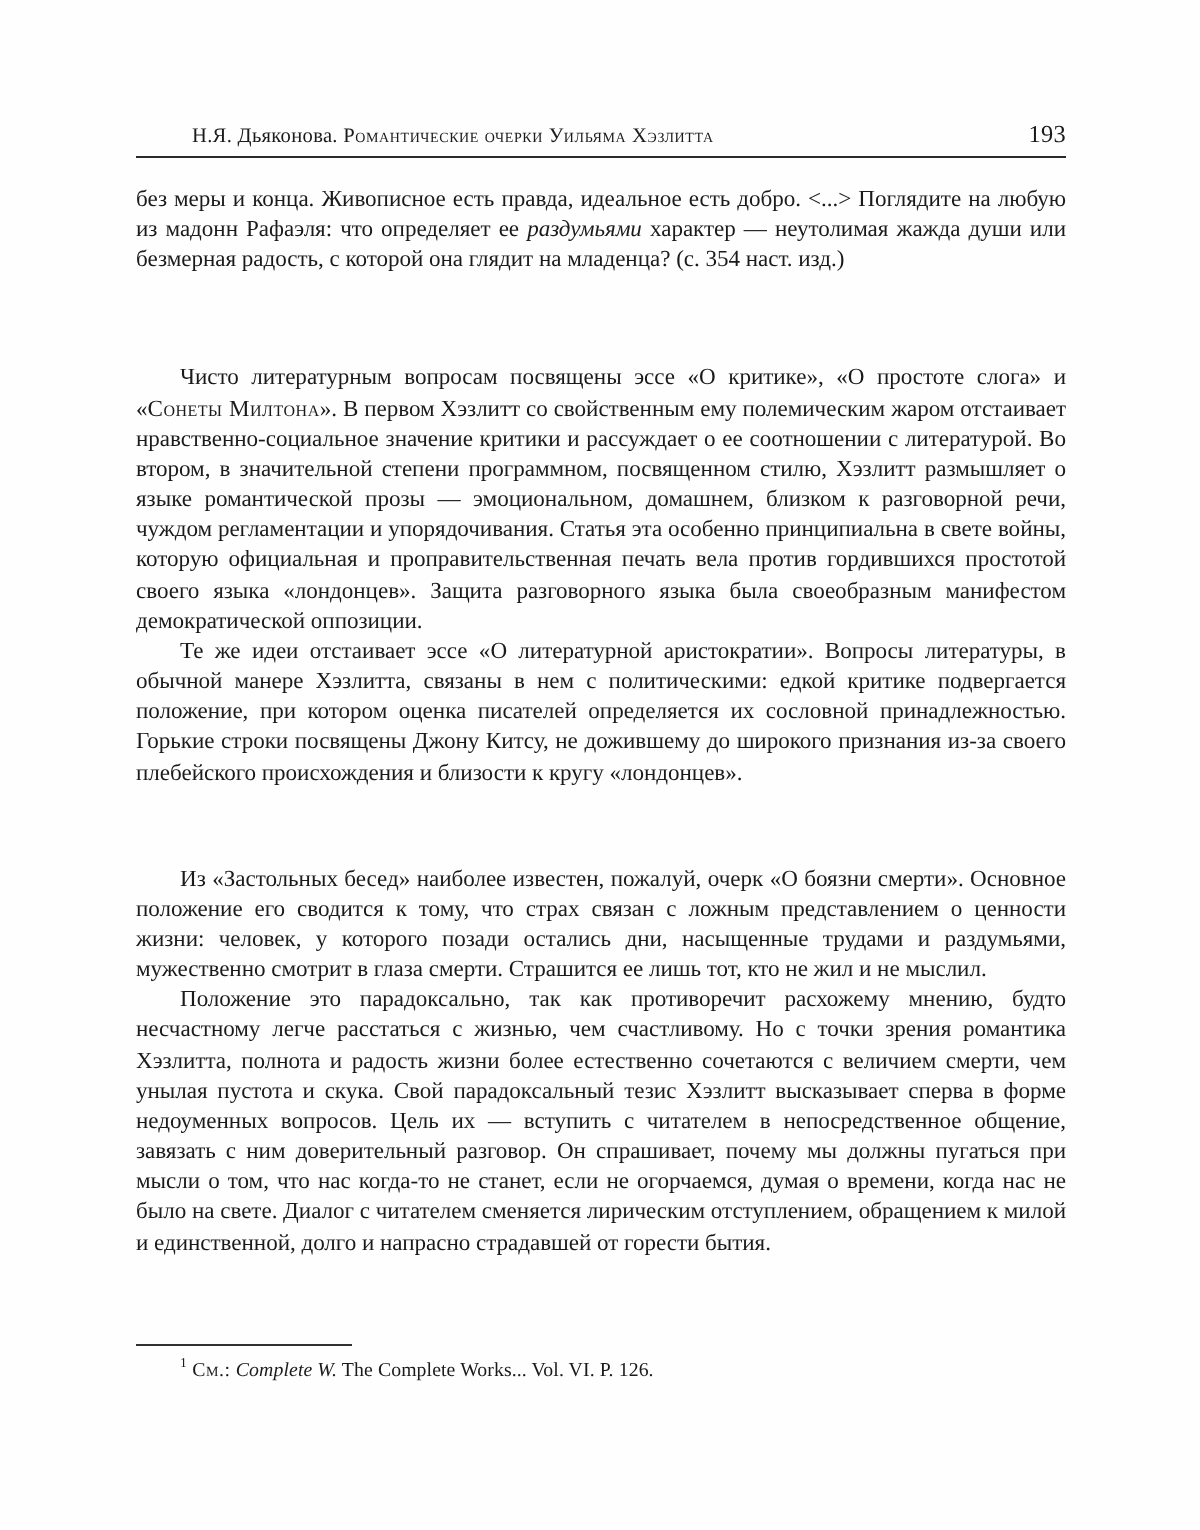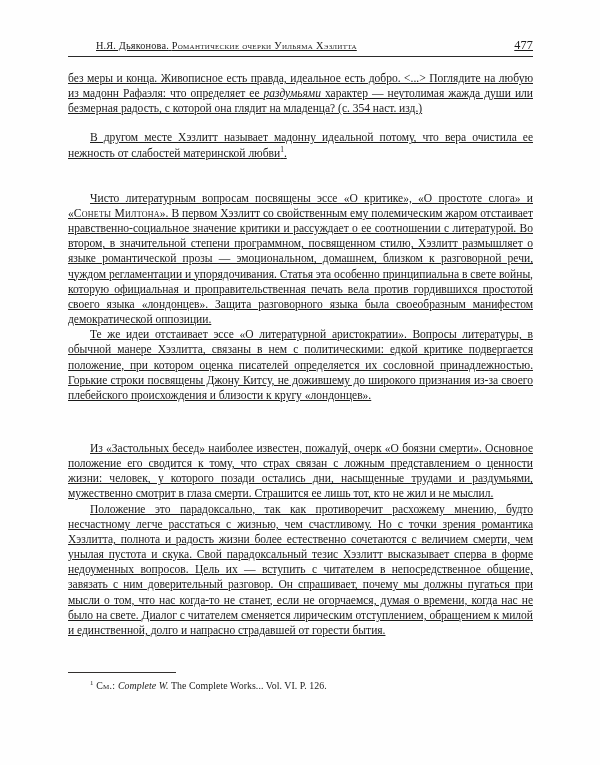--- a/index.html
+++ b/index.html
@@ -22,23 +22,22 @@
     left: 0;
     top: 0;
     width: 600px;
     height: 765px;
     background: #fefefe;
   }
 
   .content {
     position: absolute;
     left: 68px;
-    top: 38px;
+    top: 60px;
     width: 465px;
-    text-decoration: underline;
   }
 
   
   .runhead {
     display: flex;
     align-items: baseline;
     justify-content: space-between;
     font-size: 10.3px;
     letter-spacing: 0.15px;
     padding-bottom: 2px;
@@ -118,29 +117,28 @@
 
 <div class="page">
 
   <div class="content">
 
     <div class="runhead">
       <div class="runhead-title">
         <span>Н.Я. Дьяконова.</span>
         <span class="caps">Романтические очерки Уильяма Хэзлитта</span>
       </div>
-      <div class="runhead-folio">477</div>
+      <div class="runhead-folio">193</div>
     </div>
     <div class="head-rule"></div>
 
     <p class="body noindent"><span>без меры и конца. Живописное есть правда, идеальное есть добро. &lt;...&gt; Поглядите на любую из мадонн Рафаэля: что определяет ее </span><span class="i">раздумьями</span><span> характер — неутолимая жажда души или безмерная радость, с которой она глядит на младенца? (с. 354 наст. изд.)</span></p>
 
     <div class="gap-sm"></div>
 
-    <p class="body"><span>В другом месте Хэзлитт называет мадонну идеальной потому, что вера очистила ее нежность от слабостей материнской любви</span><sup>1</sup><span>.</span></p>
 
     <div class="gap-md"></div>
 
     <p class="body"><span>Чисто литературным вопросам посвящены эссе «О критике», «О простоте слога» и «</span><span class="sc">Сонеты Милтона</span><span>». В первом Хэзлитт со свойственным ему полемическим жаром отстаивает нравственно-социальное значение критики и рассуждает о ее соотношении с литературой. Во втором, в значительной степени программном, посвященном стилю, Хэзлитт размышляет о языке романтической прозы — эмоциональном, домашнем, близком к разговорной речи, чуждом регламентации и упорядочивания. Статья эта особенно принципиальна в свете войны, которую официальная и проправительственная печать вела против гордившихся простотой своего языка «лондонцев». Защита разговорного языка была своеобразным манифестом демократической оппозиции.</span></p>
 
     <p class="body">Те же идеи отстаивает эссе «О литературной аристократии». Вопросы литературы, в обычной манере Хэзлитта, связаны в нем с политическими: едкой критике подвергается положение, при котором оценка писателей определяется их сословной принадлежностью. Горькие строки посвящены Джону Китсу, не дожившему до широкого признания из-за своего плебейского происхождения и близости к кругу «лондонцев».</p>
 
     <div class="gap-lg"></div>
 
     <p class="body">Из «Застольных бесед» наиболее известен, пожалуй, очерк «О боязни смерти». Основное положение его сводится к тому, что страх связан с ложным представлением о ценности жизни: человек, у которого позади остались дни, насыщенные трудами и раздумьями, мужественно смотрит в глаза смерти. Страшится ее лишь тот, кто не жил и не мыслил.</p>

